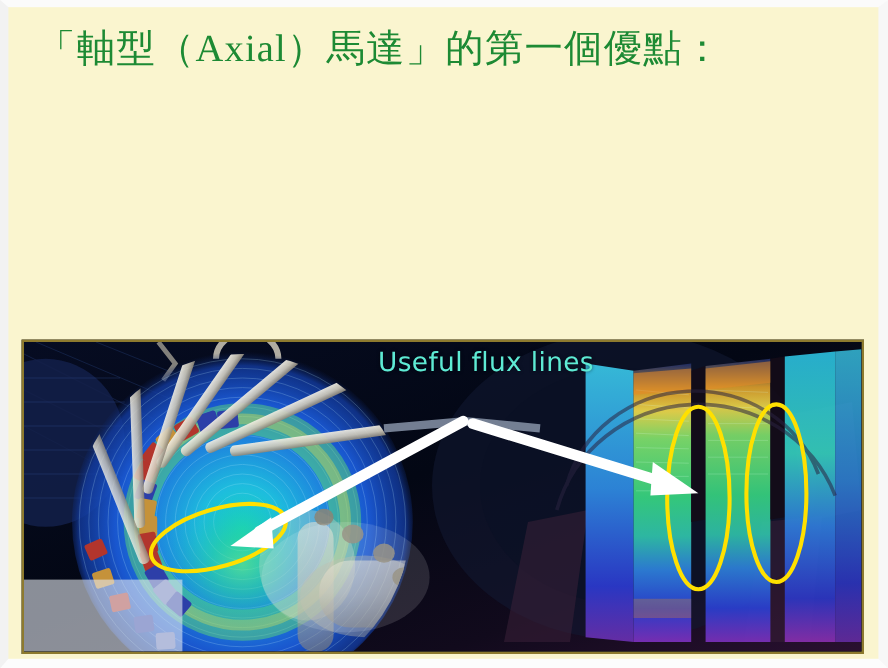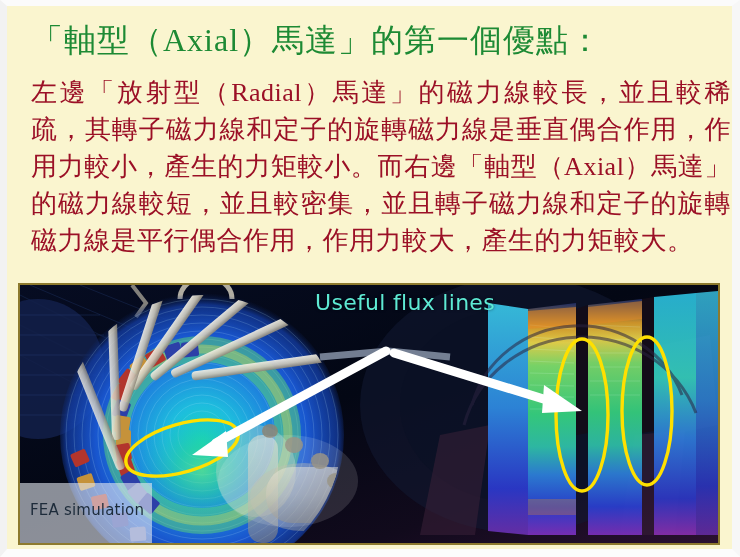--- a/index.html
+++ b/index.html
@@ -111,21 +111,20 @@
     white-space: nowrap;
   }
 </style>
 </head>
 <body>
 
 <div id="slide">
 
   <div id="title">「軸型（Axial）馬達」的第一個優點：</div>
 
-  <div id="body-text">左邊「放射型（Radial）馬達」的磁力線較長，並且較稀疏，其轉子磁力線和定子的旋轉磁力線是垂直偶合作用，作用力較小，產生的力矩較小。而右邊「軸型（Axial）馬達」的磁力線較短，並且較密集，並且轉子磁力線和定子的旋轉磁力線是平行偶合作用，作用力較大，產生的力矩較大。</div>
 
   <div id="figure">
 
     <svg id="fig-canvas" viewBox="0 0 698 258" preserveAspectRatio="none">
       <defs>
 
         <linearGradient id="bgGrad" x1="0" y1="0" x2="1" y2="1">
           <stop offset="0%" stop-color="#060c22"></stop>
           <stop offset="45%" stop-color="#030714"></stop>
           <stop offset="75%" stop-color="#110a1c"></stop>
@@ -400,18 +399,17 @@
         <g>
           <path d="M374 68 L530 116" stroke="#ffffff" stroke-width="9" stroke-linecap="round" fill="none"></path>
           <path d="M562 126 L524 100 L522 128 Z" fill="#ffffff"></path>
         </g>
 
         <ellipse cx="268" cy="196" rx="70" ry="46" fill="#ffffff" opacity=".13"></ellipse>
       </g>
     </svg>
 
     <div id="fea-box"></div>
-    <div id="fea-label">FEA simulation</div>
 
     <div id="flux-label">Useful flux lines</div>
   </div>
 
 </div>
 
 </body></html>

